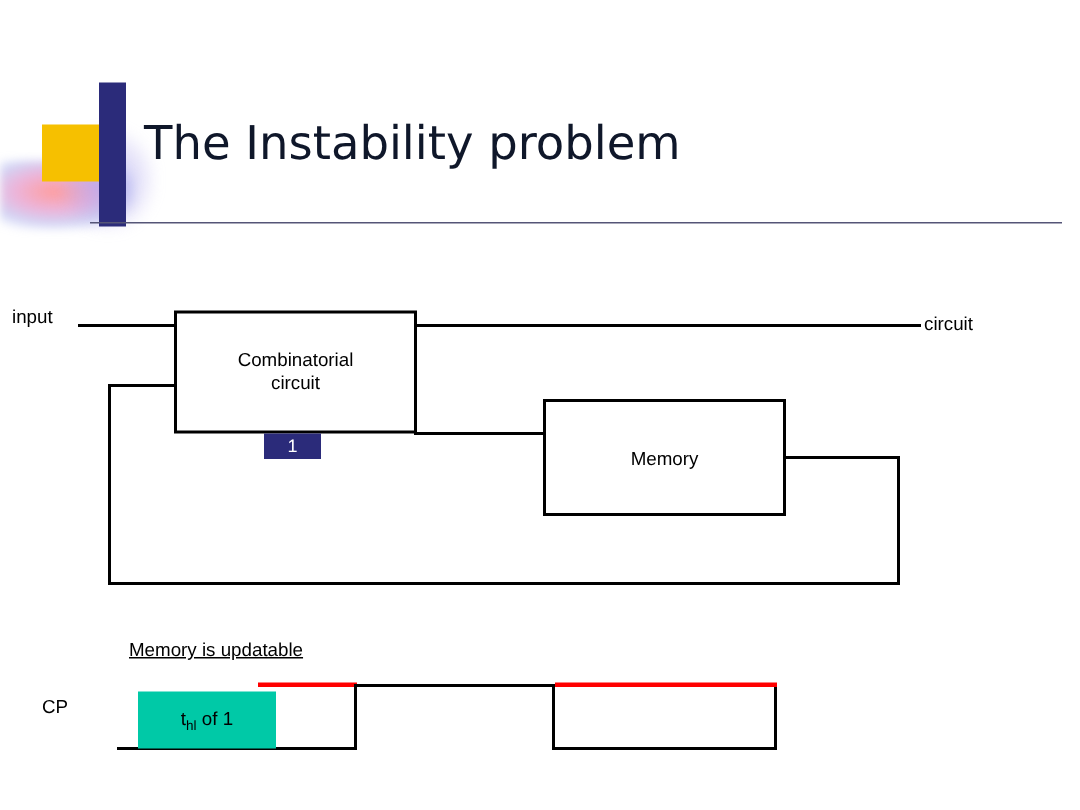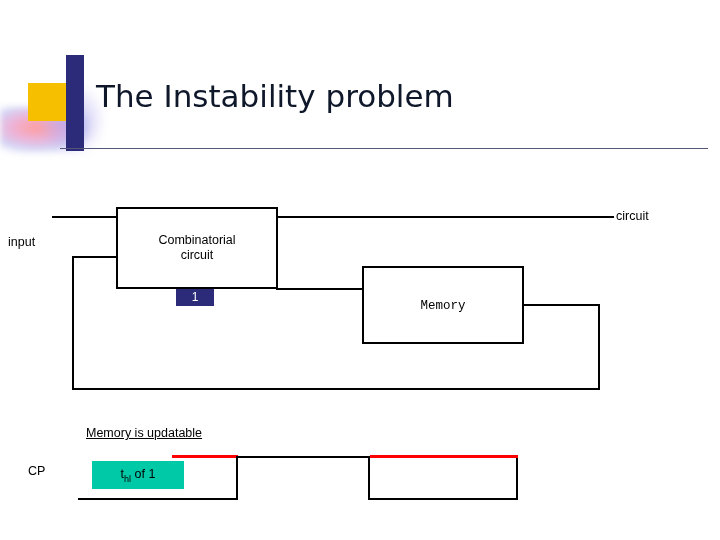--- a/index.html
+++ b/index.html
@@ -165,29 +165,29 @@
   <div class="deco-blur2"></div>
   <div class="deco-yellow"></div>
   <div class="deco-navy"></div>
 </div>
 
 <div class="title">The Instability problem</div>
 <div class="title-rule"></div>
 
 <div class="diagram">
 
-  <div class="lbl" style="left:8px; top:204px;margin-top:31px;">input</div>
+  <div class="lbl" style="left:8px; top:204px;">input</div>
   <div class="lbl" style="left:616px; top:209px;">circuit</div>
 
   <div class="box" style="left:116px; top:207px; width:162px; height:82px;">
     <div class="box-text" style="top:24px;">Combinatorial</div>
     <div class="box-text" style="top:39px;">circuit</div>
   </div>
 
-  <div class="box" style="left:362px; top:266px; width:162px; height:78px;font-family:Liberation Mono, monospace;">
+  <div class="box" style="left:362px; top:266px; width:162px; height:78px;">
     <div class="box-text" style="top:31px;">Memory</div>
   </div>
 
   <div class="state-chip" style="left:176px; top:289px;">1</div>
 
   <div class="wire wire-h" style="left:52px; top:216px; width:66px;"></div>
 
   <div class="wire wire-h" style="left:276px; top:216px; width:338px;"></div>
 
   <div class="wire wire-v" style="left:72px; top:256px; height:134px;"></div>
@@ -215,17 +215,17 @@
 
     <div class="clk-seg" style="left:368px; top:456px; width:2px; height:44px;"></div>
 
     <div class="clk-seg" style="left:368px; top:498px; width:150px; height:2px;"></div>
 
     <div class="clk-seg" style="left:516px; top:456px; width:2px; height:44px;"></div>
 
     <div class="clk-high" style="left:370px; top:455px; width:148px;"></div>
   </div>
 
-  <div class="thold-box" style="left:92px; top:461px; width:92px; height:28px;">
+  <div class="thold-box" style="left:92px; top:461px; width:92px; height:38px;">
     <span><span>t</span><span class="sub">hl</span><span> of 1</span></span>
   </div>
 
 </div>
 
 </body></html>

